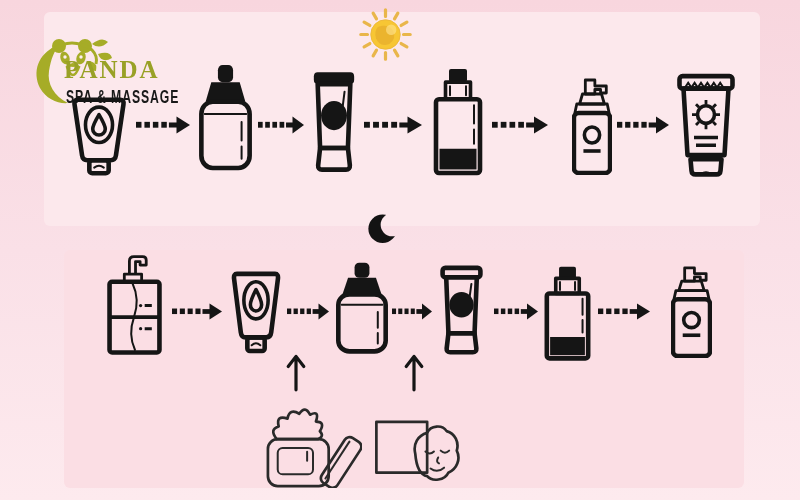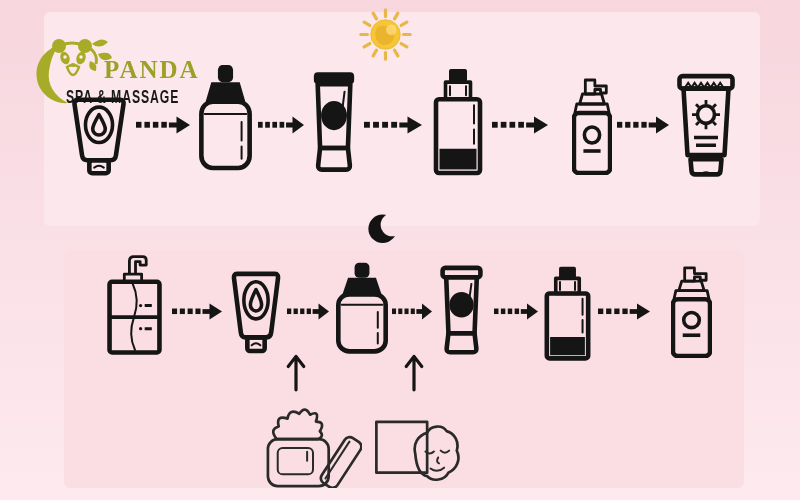--- a/index.html
+++ b/index.html
@@ -13,21 +13,21 @@
   
   .s5{fill:none;stroke:#151515;stroke-width:4.6px;stroke-linejoin:round;vector-effect:non-scaling-stroke;}
   .s4{fill:none;stroke:#151515;stroke-width:3.6px;stroke-linejoin:round;vector-effect:non-scaling-stroke;}
   .s3{fill:none;stroke:#151515;stroke-width:2.8px;stroke-linejoin:round;vector-effect:non-scaling-stroke;}
   .s2{fill:none;stroke:#151515;stroke-width:2px;stroke-linecap:round;vector-effect:non-scaling-stroke;}
   .j3{fill:none;stroke:#2a2a2a;stroke-width:2.7px;stroke-linejoin:round;stroke-linecap:round;vector-effect:non-scaling-stroke;}
   .j2{fill:none;stroke:#2a2a2a;stroke-width:2px;stroke-linecap:round;vector-effect:non-scaling-stroke;}
   .ink{fill:#151515;}
   
   .brand{position:absolute;left:64px;top:56px;font-family:"Liberation Serif",serif;
-    font-weight:bold;font-size:25px;letter-spacing:2px;color:#99a126;margin-left:40px;}
+    font-weight:bold;font-size:25px;letter-spacing:2px;color:#99a126;}
   .tagline{position:absolute;left:66px;top:86px;font-family:"Liberation Sans",sans-serif;
     font-weight:bold;font-size:13px;letter-spacing:1px;color:#191919;
     transform:scale(0.94,1.45);transform-origin:top left;white-space:nowrap;}
 </style>
 </head>
 <body>
 
 <div class="canvas">
 
   <svg width="0" height="0" style="position:absolute" aria-hidden="true">

